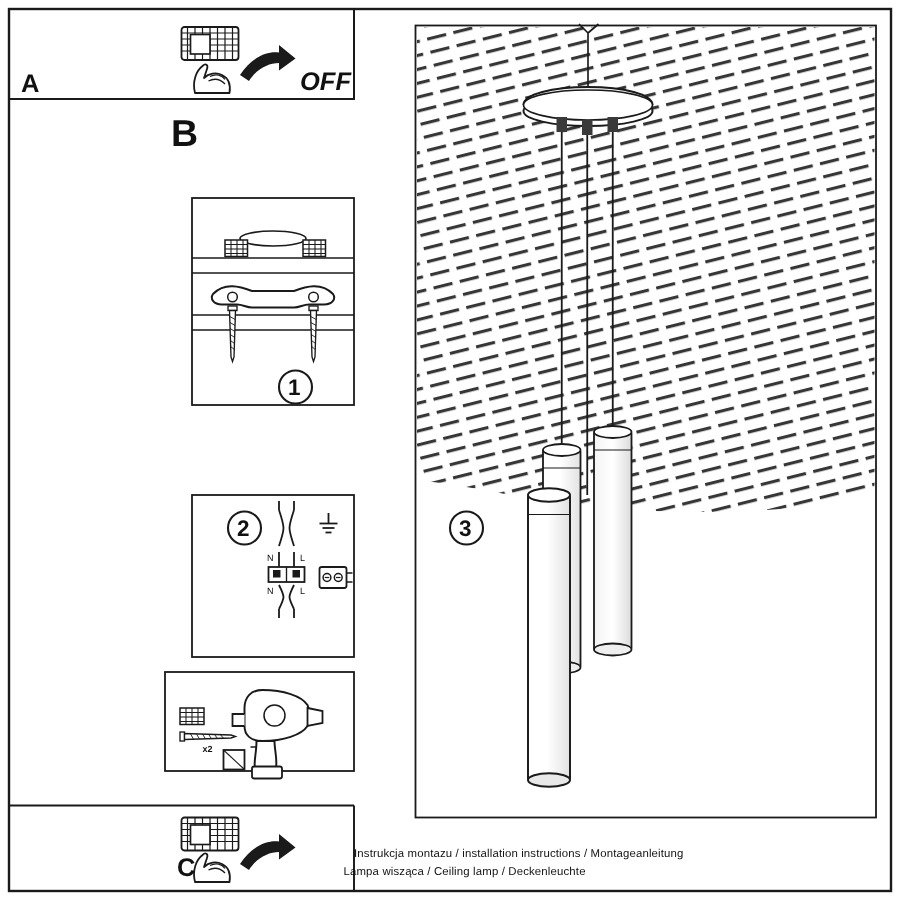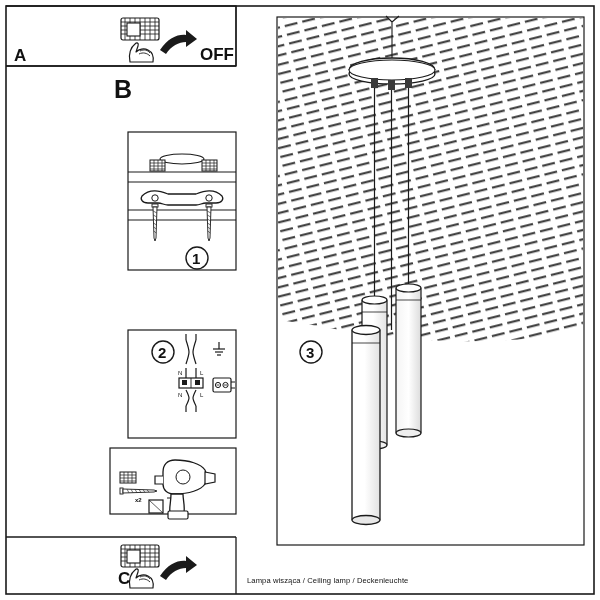--- a/index.html
+++ b/index.html
@@ -349,35 +349,36 @@
         <ellipse cx="366" cy="520" rx="14" ry="4.5" fill="#e8e8e8" stroke="#1a1a1a" stroke-width="1.3"></ellipse>
         <line x1="352" y1="343" x2="380" y2="343" stroke="#1a1a1a" stroke-width="0.8"></line>
       </g>
 
       <circle cx="311" cy="352" r="11" fill="#ffffff" stroke="#1a1a1a" stroke-width="1.4"></circle>
     </g>
 
   </svg>
 
   <div class="lbl lbl-mid" style="left:14px; top:47px;">A</div>
-  <div class="lbl lbl-mid" style="left:200px; top:46px;">OFF</div>
+  <div class="lbl lbl-mid" style="left:200px; top:46px;font-style:italic;">OFF</div>
 
   <div class="lbl lbl-big" style="left:114px; top:77px;">B</div>
 
   <div class="lbl lbl-num" style="left:192px; top:251px;">1</div>
 
   <div class="lbl lbl-num" style="left:158px; top:345px;">2</div>
 
   <div class="lbl lbl-tiny" style="left:178px; top:370px;">N</div>
   <div class="lbl lbl-tiny" style="left:200px; top:370px;">L</div>
   <div class="lbl lbl-tiny" style="left:178px; top:392px;">N</div>
   <div class="lbl lbl-tiny" style="left:200px; top:392px;">L</div>
 
   <div class="lbl lbl-tiny" style="left:135px; top:497px; font-weight:700;">x2</div>
 
   <div class="lbl lbl-mid" style="left:118px; top:570px;">C</div>
   <div class="lbl lbl-mid" style="left:182px; top:598px;">ON</div>
 
   <div class="lbl lbl-num" style="left:306px; top:345px;">3</div>
 
-  <div class="footer-txt" style="left:247px; top:576px;">Lampa wisząca / Ceiling lamp / Deckenleuchte</div>
+  <div class="footer-txt" style="left:236px; top:564px;">Instrukcja montazu / installation instructions / Montageanleitung</div>
+  <div class="footer-txt" style="left:229px; top:576px;">Lampa wisząca / Ceiling lamp / Deckenleuchte</div>
 
 </div>
 
 </body></html>

